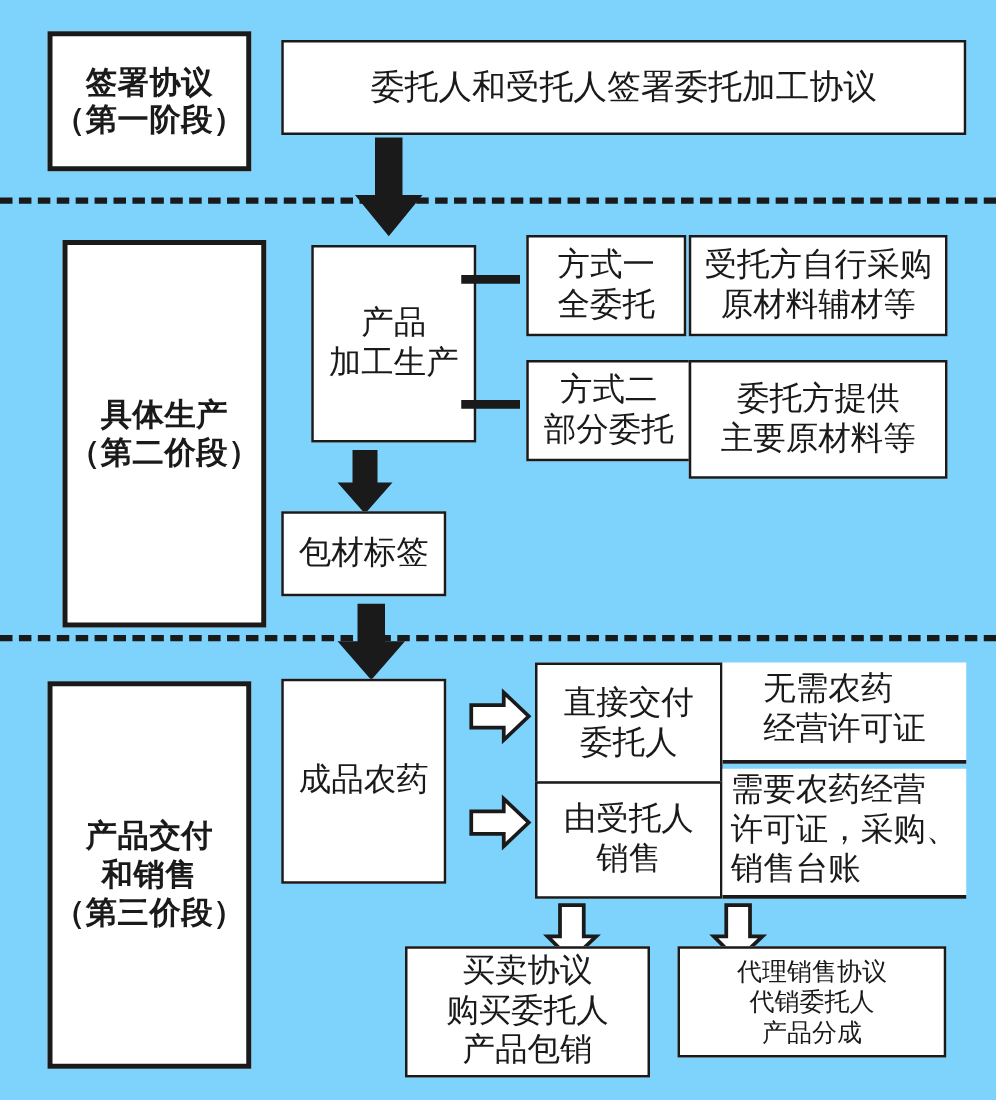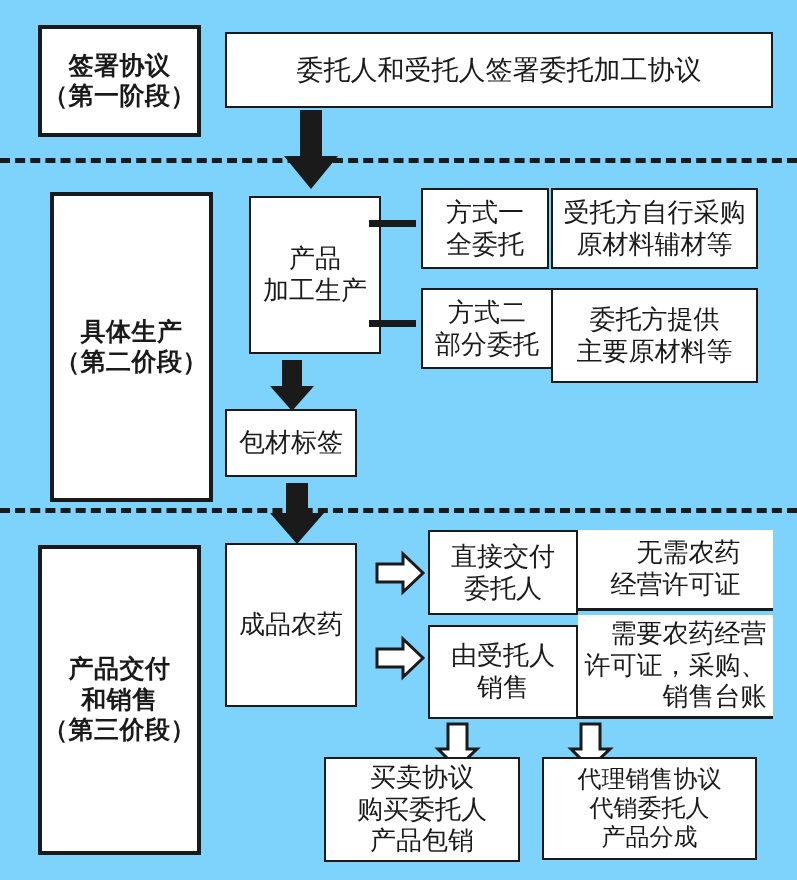--- a/index.html
+++ b/index.html
@@ -55,24 +55,24 @@
   
   .note-cell {
     position: absolute;
     box-sizing: border-box;
     background: #ffffff;
     border: 0;
     border-bottom: 3px solid #1a1a1a;
     display: flex;
     align-items: center;
     justify-content: center;
-    text-align: right;
+    text-align: left;
     line-height: 1.22;
     white-space: pre-line;
-    font-family: Liberation Serif, serif;
+    font-family: Liberation Mono, monospace;
   }
 
   
   .sep {
     position: absolute;
     left: 0;
     width: 797px;
     height: 0;
     border-top: 5px dashed #1a1a1a;
   }
@@ -141,21 +141,21 @@
   <div class="box serif" style="left:225px; top:543px; width:132px; height:164px; font-size:26px;">成品农药</div>
 
   <svg class="abs" style="left:375px; top:552px;" width="50" height="42" viewBox="0 0 50 42">
     <polygon class="arrow-hollow" points="2,12 28,12 28,2 48,21 28,40 28,30 2,30"></polygon>
   </svg>
 
   <svg class="abs" style="left:375px; top:637px;" width="50" height="42" viewBox="0 0 50 42">
     <polygon class="arrow-hollow" points="2,12 28,12 28,2 48,21 28,40 28,30 2,30"></polygon>
   </svg>
 
-  <div class="box serif" style="left:428px; top:530px; width:150px; height:85px; font-size:26px;">直接交付
+  <div class="box serif" style="left:428px; top:530px; width:150px; height:97px; font-size:26px;">直接交付
 委托人</div>
   <div class="note-cell" style="left:578px; top:530px; width:195px; height:81px; font-size:26px;">无需农药
 经营许可证</div>
 
   <div class="box serif" style="left:428px; top:625px; width:150px; height:94px; font-size:26px;">由受托人
 销售</div>
   <div class="note-cell" style="left:578px; top:615px; width:195px; height:104px; font-size:26px;">需要农药经营
 许可证，采购、
 销售台账</div>
 
@@ -164,17 +164,17 @@
   </svg>
 
   <svg class="abs" style="left:570px; top:722px;" width="42" height="48" viewBox="0 0 42 48">
     <polygon class="arrow-hollow" points="11,2 30,2 30,27 40,27 20,46 1,27 11,27"></polygon>
   </svg>
 
   <div class="box serif" style="left:324px; top:757px; width:196px; height:105px; font-size:26px;">买卖协议
 购买委托人
 产品包销</div>
 
-  <div class="box serif" style="left:542px; top:757px; width:215px; height:103px; font-size:24px;">代理销售协议
+  <div class="box serif" style="left:542px; top:757px; width:215px; height:89px; font-size:20px;">代理销售协议
 代销委托人
 产品分成</div>
 
 </div>
 
 </body></html>

